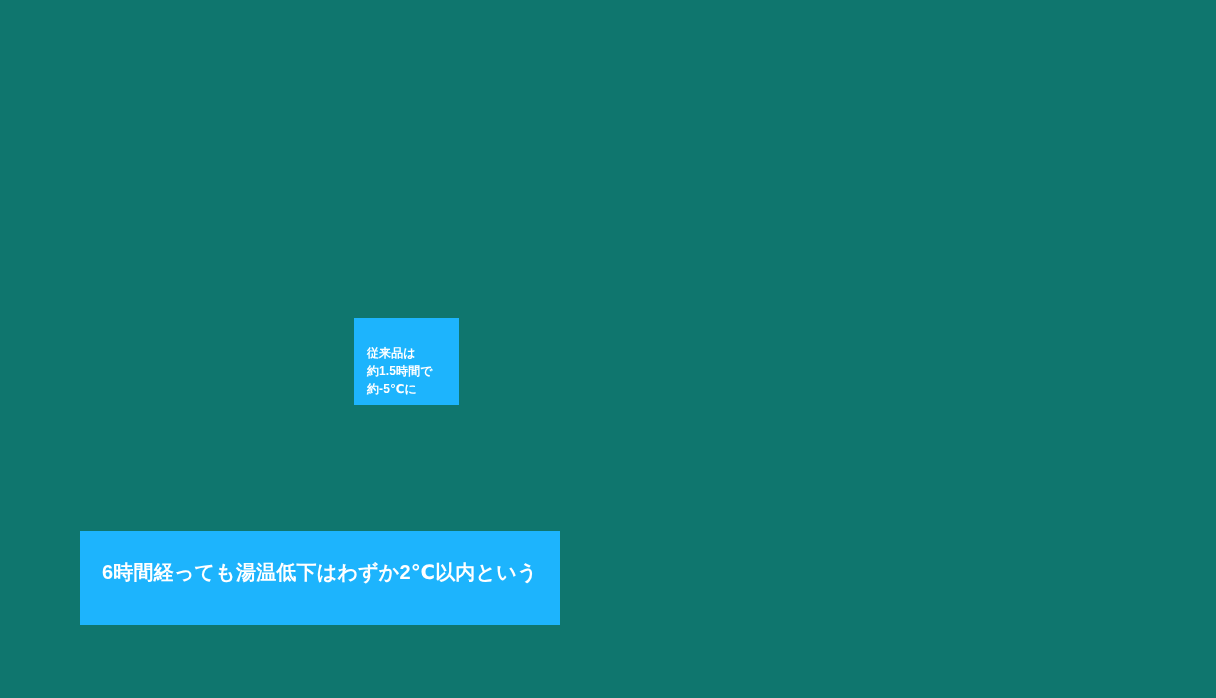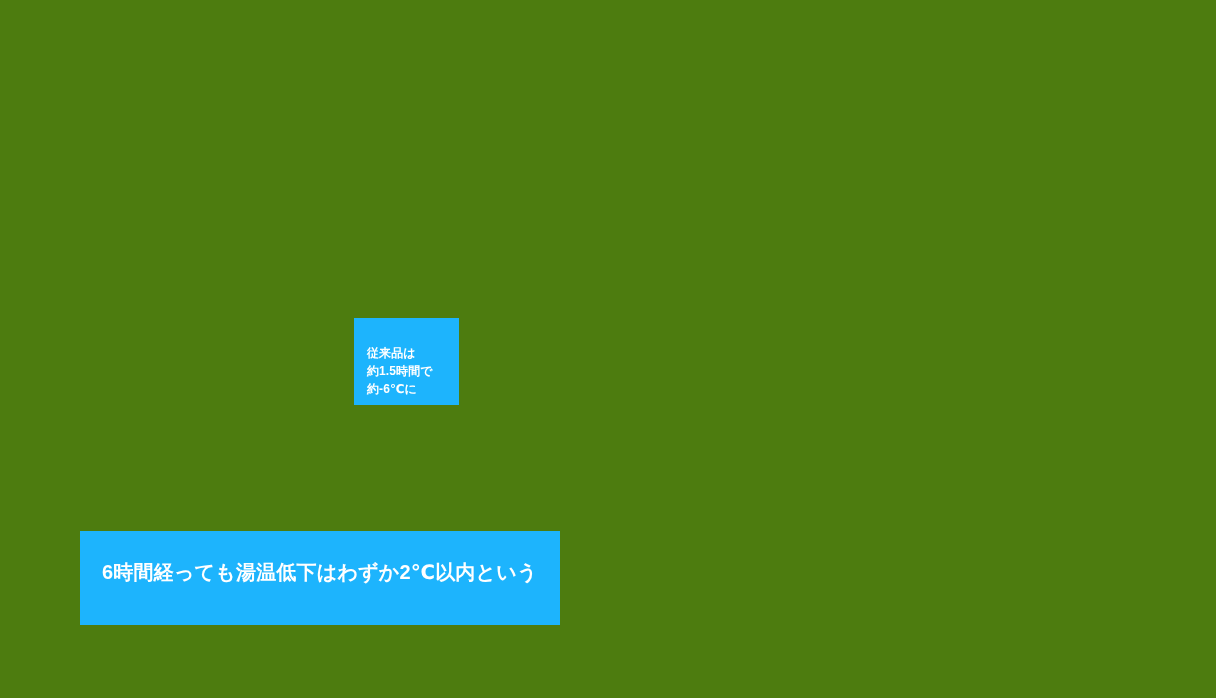--- a/index.html
+++ b/index.html
@@ -11,21 +11,21 @@
     height: 698px;
     background: #ffffff;
     font-family: "Liberation Sans", "DejaVu Sans", sans-serif;
     overflow: hidden;
   }
 
   #canvas {
     position: relative;
     width: 1216px;
     height: 698px;
-    background: #4d7c0f;
+    background: #0f766e;
   }
 
   
   .callout-box {
     position: absolute;
     left: 354px;
     top: 318px;
     width: 105px;
     height: 87px;
     background: #1db4fd;
@@ -66,20 +66,20 @@
   }
 </style>
 </head>
 <body>
 
 <div id="canvas">
 
   <div class="callout-box">
     <div class="callout-line">従来品は</div>
     <div class="callout-line">約1.5時間で</div>
-    <div class="callout-line">約-6℃に</div>
+    <div class="callout-line">約-5℃に</div>
   </div>
 
   <div class="banner">
     <div class="banner-line">6時間経っても湯温低下はわずか2℃以内という</div>
   </div>
 
 </div>
 
 </body></html>

